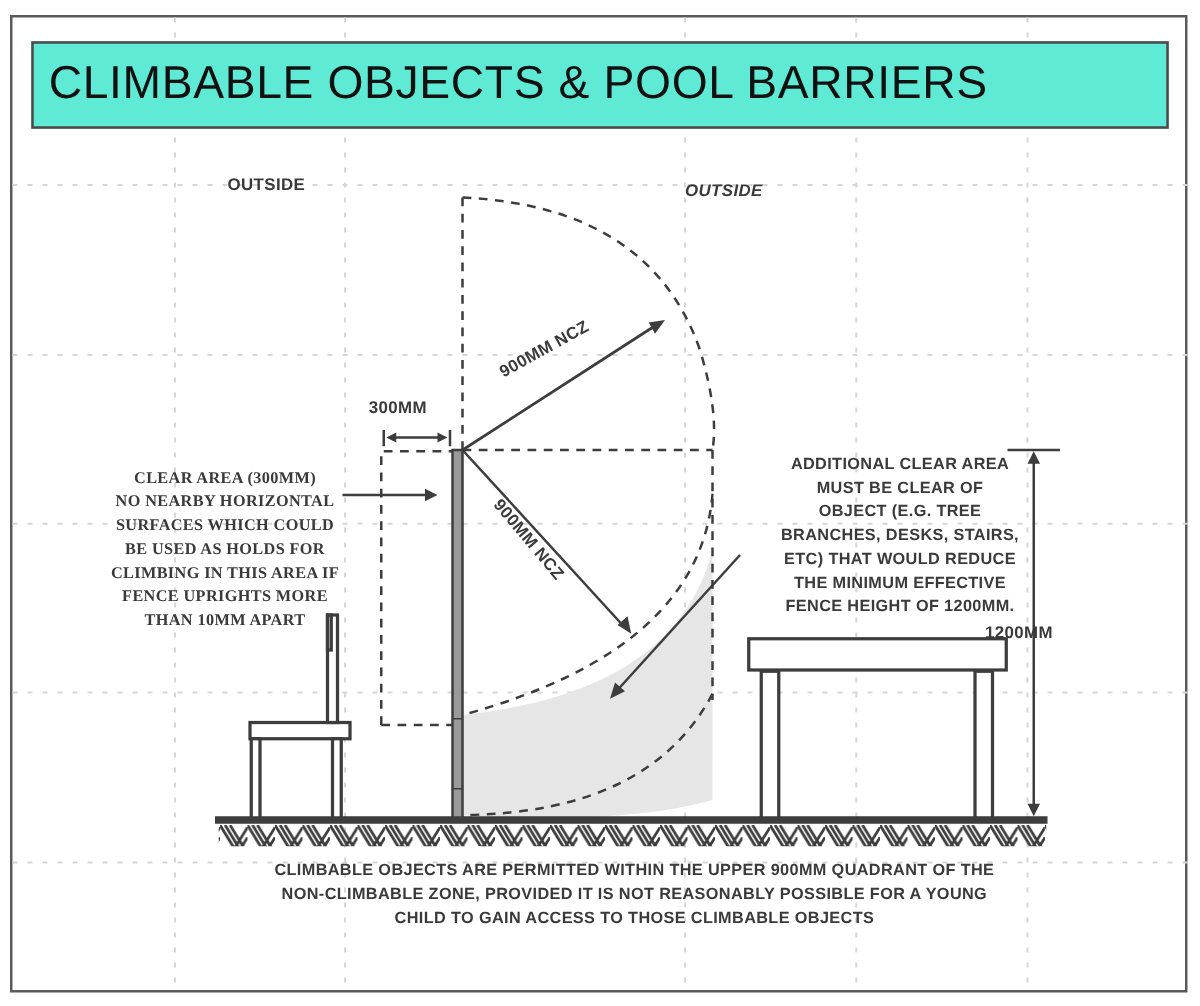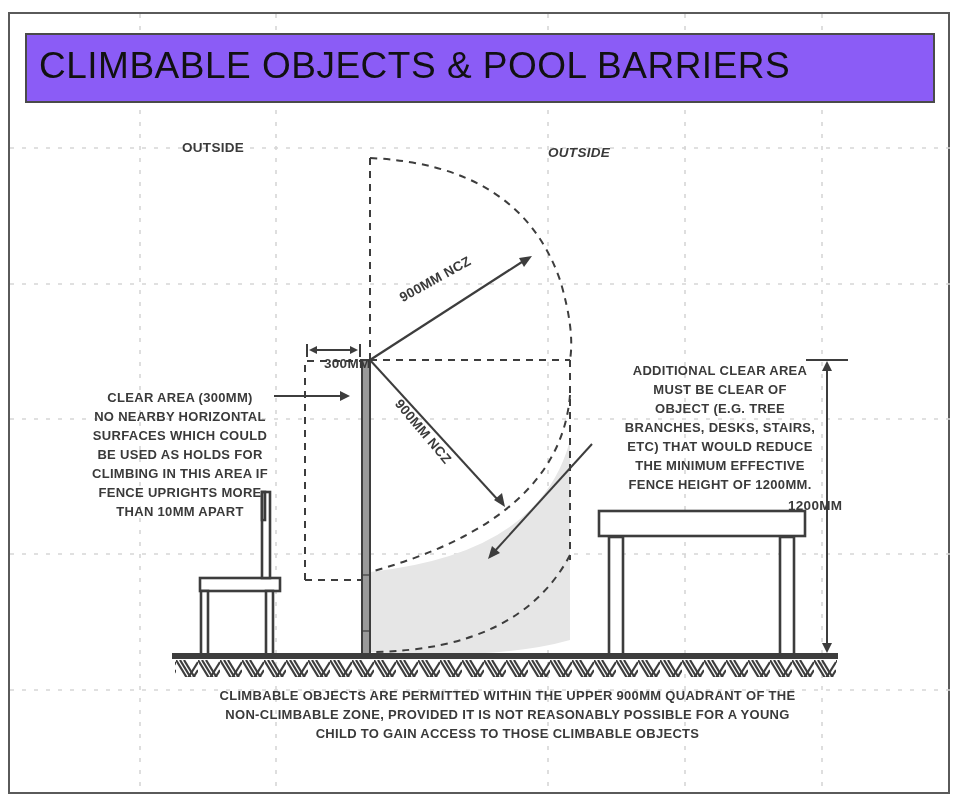--- a/index.html
+++ b/index.html
@@ -1,18 +1,18 @@
 <!DOCTYPE html>
 <html><head>
 <meta charset="utf-8">
 <style>
   html, body { margin:0; padding:0; background:#ffffff; }
   body { width:960px; height:805px; position:relative; overflow:hidden; font-family:"DejaVu Sans","Liberation Sans",sans-serif; color:#3a3a3a; }
   .frame { position:absolute; left:8px; top:12px; width:942px; height:782px; border:2px solid #5a5a5a; box-sizing:border-box; }
-  .title-box { position:absolute; left:25px; top:33px; width:910px; height:70px; border:2px solid #4a4a4a; box-sizing:border-box; background:#8b5cf6; }
+  .title-box { position:absolute; left:25px; top:33px; width:910px; height:70px; border:2px solid #4a4a4a; box-sizing:border-box; background:#5eead4; }
   .title { position:absolute; left:12px; top:10px; font-family:"Liberation Sans",sans-serif; font-size:37px; font-weight:normal; letter-spacing:0.5px; color:#111; white-space:nowrap; }
   svg.diagram { position:absolute; left:0; top:0; }
   .lbl { position:absolute; font-family:"Liberation Sans",sans-serif; font-weight:bold; color:#3a3a3a; text-align:center; white-space:pre-line; line-height:19px; font-size:13.5px; letter-spacing:0.3px; }
   .small { font-size:13px; }
 </style>
 </head>
 <body>
 
 <div class="frame"></div>
 
@@ -99,26 +99,26 @@
   <rect x="172" y="653" width="666" height="6" fill="#3d3d3d"></rect>
   <rect x="175" y="659" width="662" height="18" fill="url(#hatch)"></rect>
 </svg>
 
 <div class="title-box">
   <div class="title">CLIMBABLE OBJECTS &amp; POOL BARRIERS</div>
 </div>
 
 <div class="lbl" style="left:182px; top:138px;">OUTSIDE</div>
 <div class="lbl" style="left:548px; top:143px;font-style:italic;">OUTSIDE</div>
-<div class="lbl" style="left:324px; top:316px;margin-top:38px;">300MM</div>
+<div class="lbl" style="left:295px; top:316px;">300MM</div>
 
 <div class="lbl" style="left:396px; top:290px; transform:rotate(-29deg); transform-origin:left top;">900MM NCZ</div>
 <div class="lbl" style="left:405px; top:395px; transform:rotate(50deg); transform-origin:left top;">900MM NCZ</div>
 
-<div class="lbl small" style="left:70px; top:388px; width:220px;">CLEAR AREA (300MM)
+<div class="lbl small" style="left:70px; top:372px; width:220px;font-family:Liberation Serif, serif;">CLEAR AREA (300MM)
 NO NEARBY HORIZONTAL
 SURFACES WHICH COULD
 BE USED AS HOLDS FOR
 CLIMBING IN THIS AREA IF
 FENCE UPRIGHTS MORE
 THAN 10MM APART</div>
 <div class="lbl small" style="left:605px; top:361px; width:230px;">ADDITIONAL CLEAR AREA
 MUST BE CLEAR OF
 OBJECT (E.G. TREE
 BRANCHES, DESKS, STAIRS,

